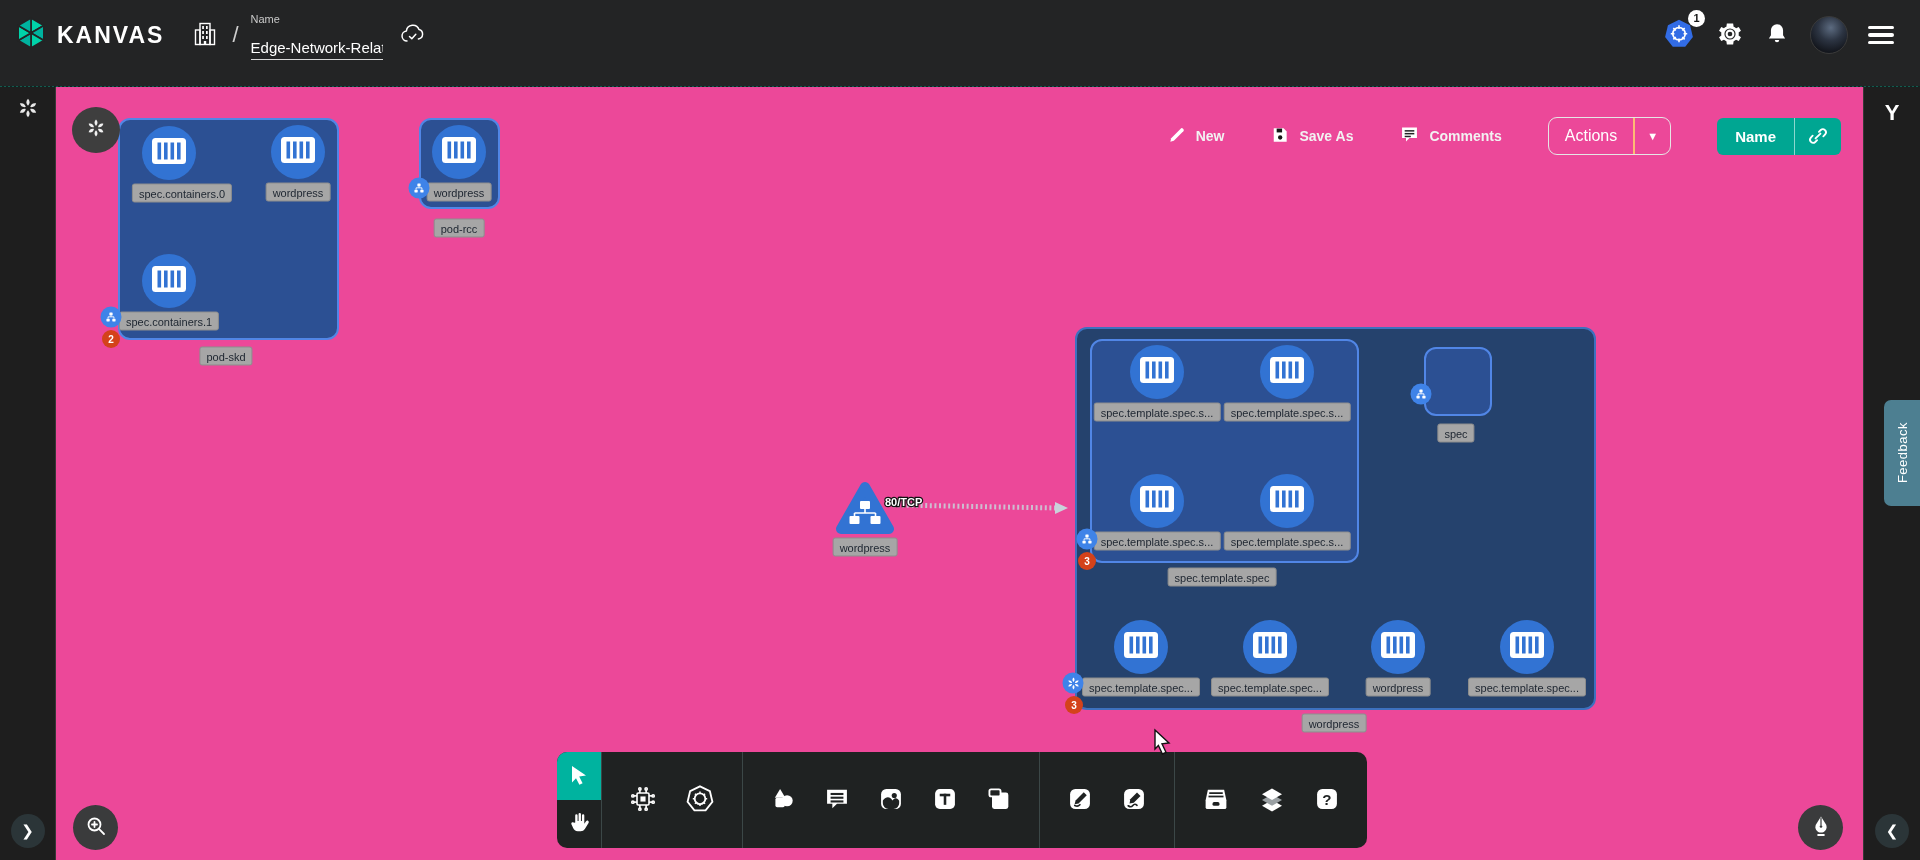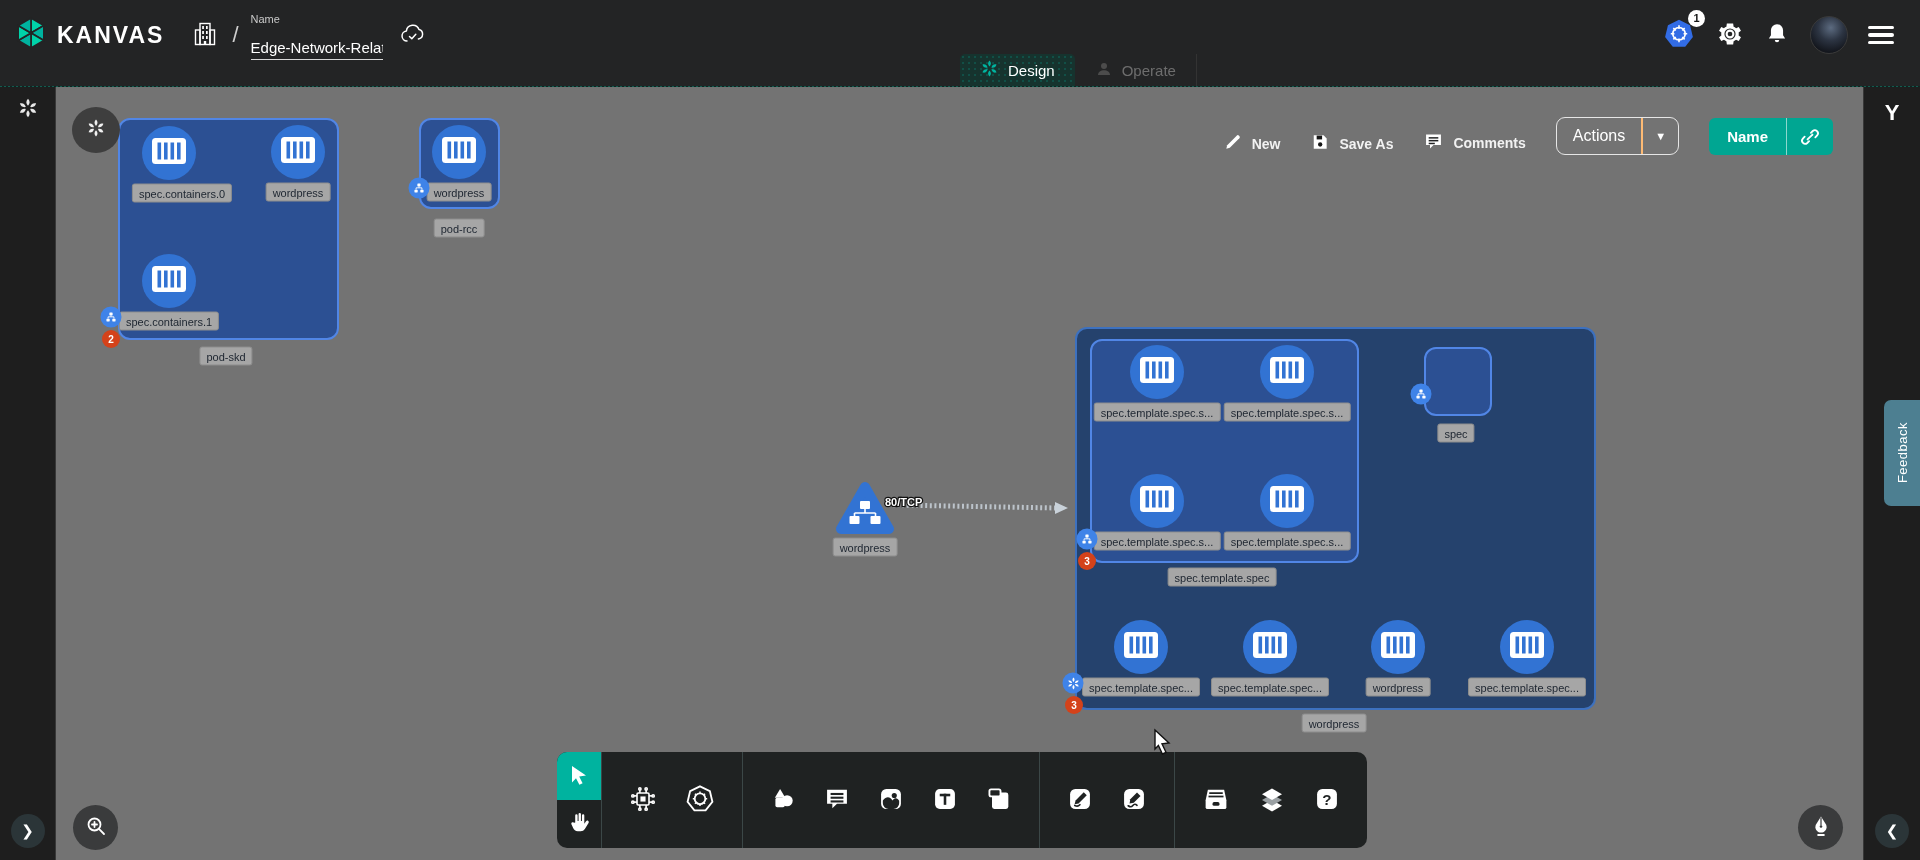--- a/index.html
+++ b/index.html
@@ -1,18 +1,18 @@
 <!DOCTYPE html>
 <html><head>
 <meta charset="utf-8">
 <style>
   * { margin:0; padding:0; box-sizing:border-box; }
   html,body { background:#0d0d0d; }
   body { font-family:"Liberation Sans", sans-serif; }
-  .app { position:relative; width:1920px; height:860px; background:#737373; overflow:hidden; }
+  .app { position:relative; width:1920px; height:860px; background:#ec4899; overflow:hidden; }
 
   
   .header { position:absolute; left:0; top:0; width:1920px; height:86px; background:#232425; z-index:40; }
   .header-row { position:absolute; left:0; top:0; width:100%; height:70px; display:flex; align-items:center; }
   .brand { display:flex; align-items:center; gap:9px; margin-left:14px; }
   .brand-text { color:#fff; font-size:23px; font-weight:bold; letter-spacing:2px; }
   .hdr-icon-btn { background:none; border:none; cursor:pointer; display:flex; align-items:center; justify-content:center; }
   .org-btn { margin-left:28px; }
   .slash { color:#cfcfcf; font-size:22px; font-weight:300; margin:0 12px 0 14px; }
   .name-block { display:flex; flex-direction:column; margin-top:2px; }
@@ -35,21 +35,21 @@
 
   
   .rail { position:absolute; top:87px; bottom:0; width:56px; background:#1e1e1e; z-index:30; }
   .rail-left { left:0; border-right:1px solid #383838; }
   .rail-right { right:0; border-left:1px solid #383838; width:57px; }
   .rail-top-icon { position:absolute; left:50%; transform:translateX(-50%); top:10px; }
   .rail-glyph-y { position:absolute; left:50%; transform:translateX(-50%); top:13px; color:#fff; font-size:22px; font-weight:bold; }
   .rail-chevron { position:absolute; left:50%; transform:translateX(-50%); bottom:12px; width:34px; height:34px; border-radius:50%; background:#2b3538; color:#fff; border:none; font-size:15px; cursor:pointer; display:flex; align-items:center; justify-content:center; }
 
   
-  .action-bar { position:absolute; top:117px; right:87px; display:flex; align-items:flex-end; gap:30px; z-index:35; }
+  .action-bar { position:absolute; top:117px; right:79px; display:flex; align-items:center; gap:46px; z-index:35; }
   .act-btn { display:flex; align-items:center; gap:9px; background:none; border:none; color:#f2f2f2; font-size:14px; font-weight:bold; cursor:pointer; }
   .actions-btn { display:flex; align-items:stretch; border:1px solid #e6e6e6; border-radius:9px; background:none; color:#fff; cursor:pointer; height:38px; overflow:hidden; padding:0; }
   .actions-btn .lbl { display:flex; align-items:center; padding:0 16px; font-size:16px; border-right:2px solid #fdba74; }
   .actions-btn .caret { display:flex; align-items:center; padding:0 12px; font-size:11px; color:#fff; }
   .share-btn { display:flex; align-items:stretch; background:#00a692; border:none; border-radius:6px; color:#fff; cursor:pointer; height:37px; overflow:hidden; padding:0; }
   .share-btn .lbl { display:flex; align-items:center; padding:0 18px; font-size:15px; font-weight:bold; border-right:1px solid rgba(255,255,255,.55); }
   .share-btn .linkseg { display:flex; align-items:center; padding:0 12px; }
 
   
   .group { position:absolute; border-radius:12px; z-index:5; }
@@ -184,46 +184,20 @@
 
       <div class="avatar"></div>
 
       <div class="hamburger">
         <span></span>
           <span></span>
           <span></span>
       </div>
     </div>
 
-    <div class="tabs">
-      <div class="tab active">
-        <span>
-          <svg width="19" height="19" viewBox="0 0 16 16">
-            <g fill="#00b39f">
-              <path d="M8 1.2c1.6 1.7 1.6 3.4 0 5.1-1.6-1.7-1.6-3.4 0-5.1z"></path>
-              <path d="M13.9 4.6c-.6 2.2-2 3.1-4.3 2.7.6-2.3 2-3.2 4.3-2.7z"></path>
-              <path d="M13.9 11.4c-2.3.5-3.7-.4-4.3-2.7 2.3-.4 3.7.5 4.3 2.7z"></path>
-              <path d="M8 14.8c-1.6-1.7-1.6-3.4 0-5.1 1.6 1.7 1.6 3.4 0 5.1z"></path>
-              <path d="M2.1 11.4c.6-2.2 2-3.1 4.3-2.7-.6 2.3-2 3.2-4.3 2.7z"></path>
-              <path d="M2.1 4.6c2.3-.5 3.7.4 4.3 2.7-2.3.4-3.7-.5-4.3-2.7z"></path>
-            </g>
-          </svg>
-        </span>
-        <span>Design</span>
-      </div>
-      <div class="tab inactive">
-        <span>
-          <svg width="18" height="18" viewBox="0 0 24 24" fill="#4c4c4c">
-            <circle cx="12" cy="8" r="4"></circle>
-            <path d="M4 20c0-4 3.6-6.5 8-6.5s8 2.5 8 6.5z"></path>
-          </svg>
-        </span>
-        <span>Operate</span>
-      </div>
-    </div>
   </div>
   <div class="tabline"></div>
 
   <aside class="rail rail-left">
     <span class="rail-top-icon">
       <svg width="22" height="22" viewBox="0 0 16 16">
         <g fill="#e8e8e8">
           <path d="M8 1.2c1.6 1.7 1.6 3.4 0 5.1-1.6-1.7-1.6-3.4 0-5.1z"></path>
           <path d="M13.9 4.6c-.6 2.2-2 3.1-4.3 2.7.6-2.3 2-3.2 4.3-2.7z"></path>
           <path d="M13.9 11.4c-2.3.5-3.7-.4-4.3-2.7 2.3-.4 3.7.5 4.3 2.7z"></path>

